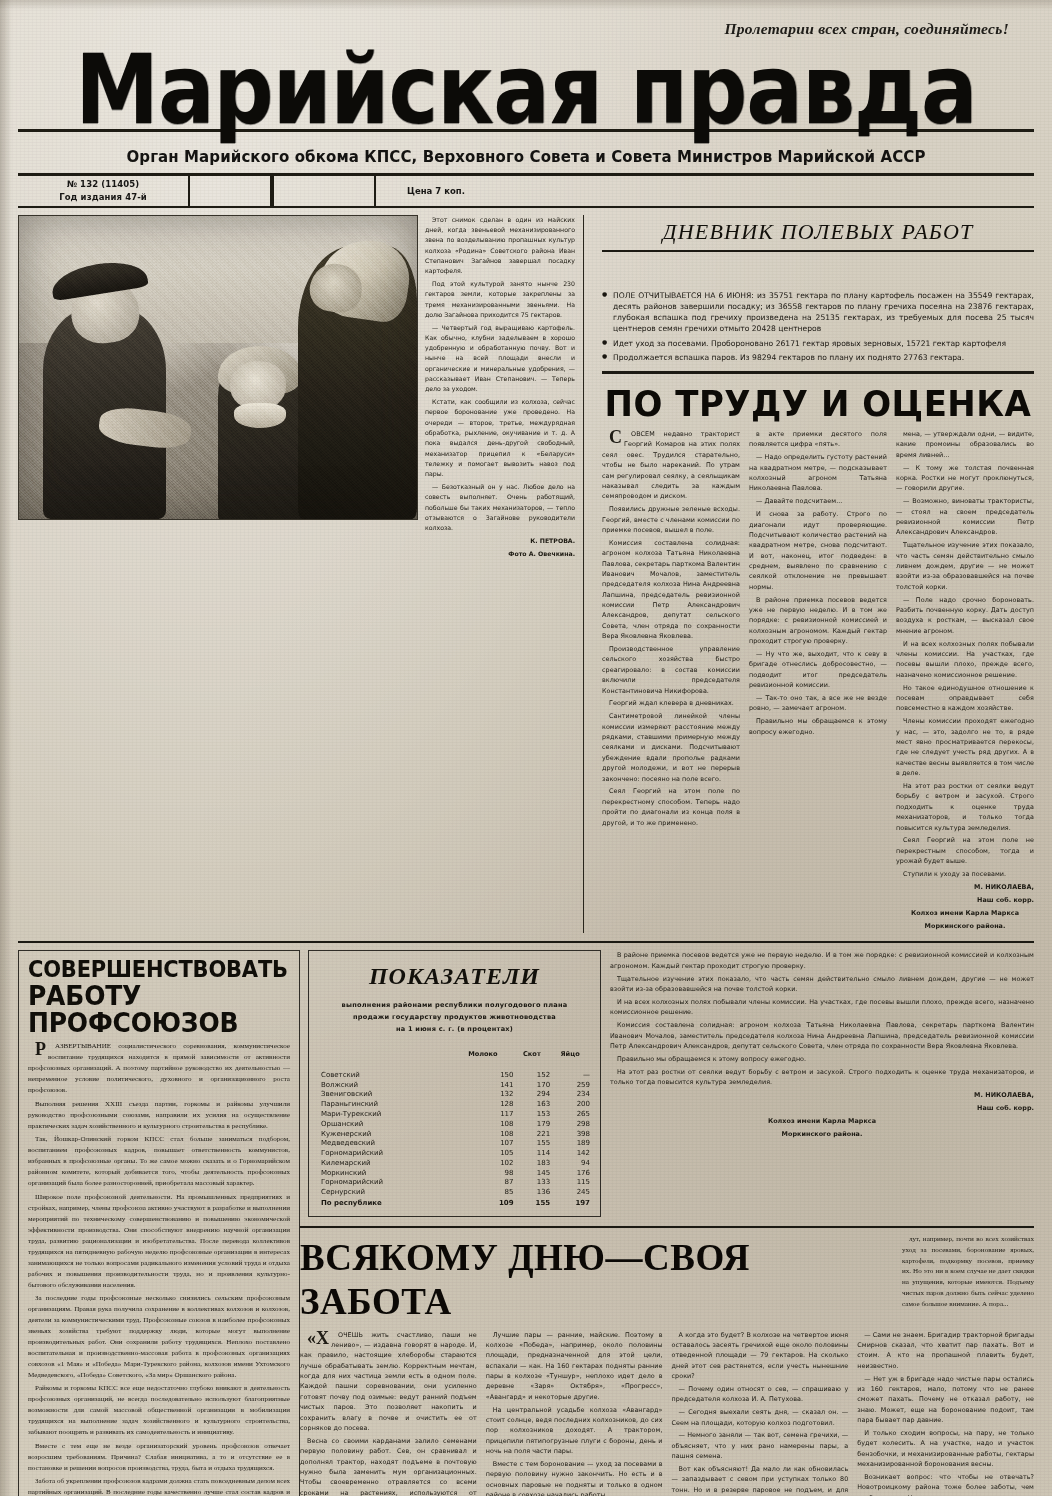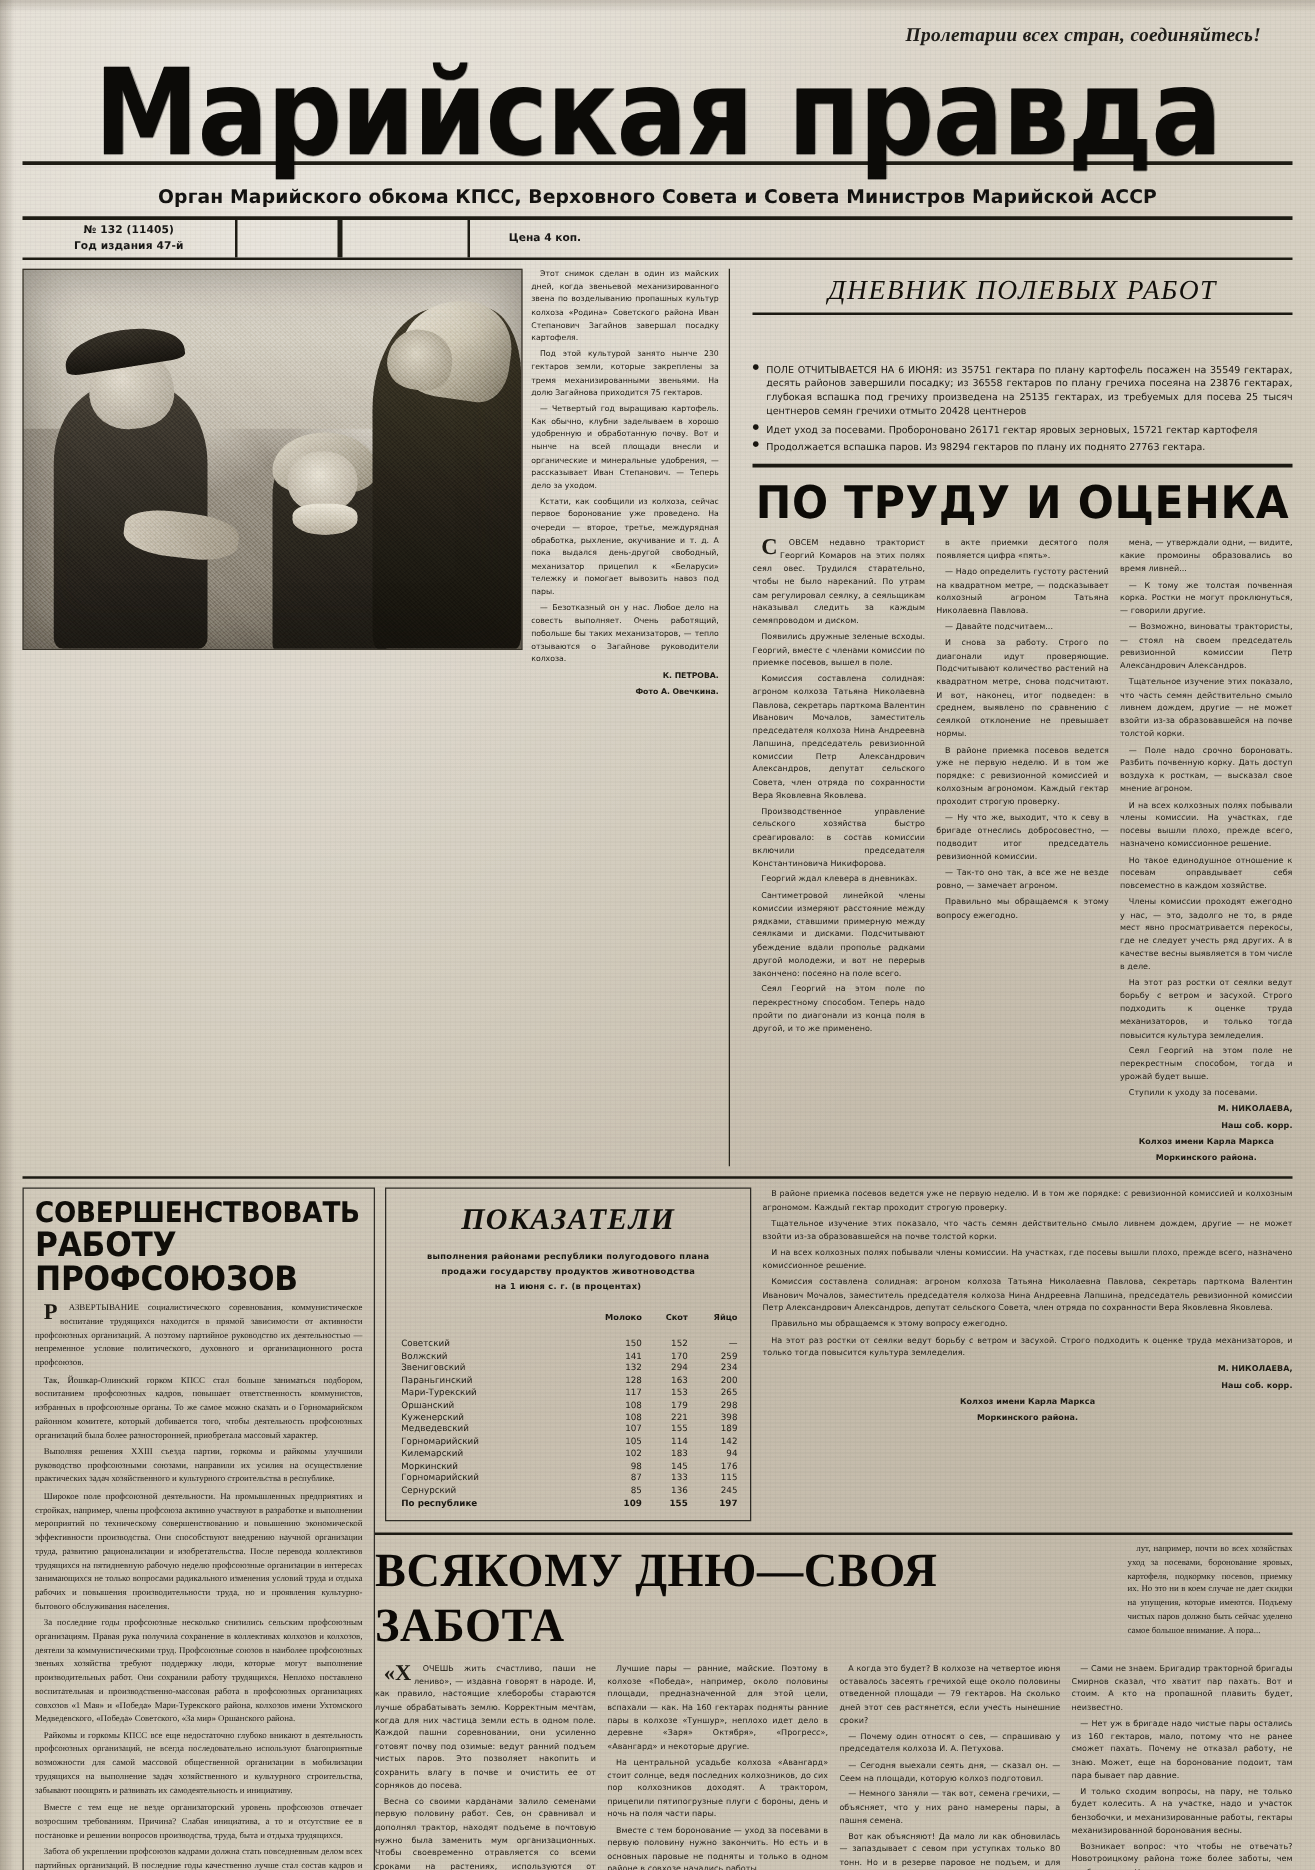--- a/index.html
+++ b/index.html
@@ -218,21 +218,21 @@
   .hl-left div{margin-bottom:2px;transform:scaleY(1.08);transform-origin:left top;}
 
   .box-mid{width:293px;border:1px solid #33302a;margin-left:8px;padding:8px 10px;box-sizing:border-box;}
   .pok-title{
     text-align:center;font-family:"Liberation Serif",serif;font-style:italic;font-weight:700;
     font-size:24px;letter-spacing:1px;color:#16140f;margin:4px 0 10px 0;}
   .pok-sub{
     text-align:center;font-family:"DejaVu Sans",sans-serif;font-weight:700;
     font-size:6.6px;line-height:1.8;color:#1f1c16;letter-spacing:.25px;margin-bottom:14px;}
   table.pok{width:100%;border-collapse:collapse;font-family:"DejaVu Sans",sans-serif;font-size:7px;color:#1f1c16;}
-  table.pok th{font-weight:700;font-size:6.6px;padding:0 0 12px 0;text-align:right;}
+  table.pok th{font-weight:700;font-size:6.6px;padding:0 0 12px 0;}
   table.pok th.nm{text-align:left;}
   table.pok td{padding:.9px 0;text-align:right;white-space:nowrap;}
   table.pok td.nm{text-align:left;padding-left:2px;}
   table.pok tr.tot td{padding-top:1.5px;font-weight:bold;}
 
   .midright{flex:1;margin-left:9px;}
 
   
   .band{margin-top:9px;border-top:2px solid #201e17;padding-top:6px;}
   .vsoka{
@@ -257,21 +257,21 @@
     <div class="mast-rule"></div>
     <div class="subhead">Орган Марийского обкома КПСС, Верховного Совета и Совета Министров Марийской АССР</div>
     <div class="mast-rule"></div>
     <div class="mastbar">
       <div class="mb-issue">
         <span>№ 132 (11405)</span>
         <span>Год издания 47-й</span>
       </div>
       <div class="mb-sp1"></div>
       <div class="mb-sp2"></div>
-      <div class="mb-price">Цена 4 коп.</div>
+      <div class="mb-price">Цена 7 коп.</div>
     </div>
   </div>
 
   <div class="topzone">
 
     <div class="photo-wrap">
       <div class="photo">
         <div class="ph-bg"></div>
         <div class="ph-sky"></div>
         <div class="ph-man"></div>
@@ -360,22 +360,22 @@
   <div class="midzone">
 
     <div class="box-left">
       <div class="hl-left">
         <div class="l1">СОВЕРШЕНСТВОВАТЬ</div>
         <div class="l2">РАБОТУ</div>
         <div class="l3">ПРОФСОЮЗОВ</div>
       </div>
       <div class="body-serif" style="margin-top:7px;">
         <p class="dropcap">РАЗВЕРТЫВАНИЕ социалистического соревнования, коммунистическое воспитание трудящихся находится в прямой зависимости от активности профсоюзных организаций. А поэтому партийное руководство их деятельностью — непременное условие политического, духовного и организационного роста профсоюзов.</p>
+        <p>Выполняя решения XXIII съезда партии, горкомы и райкомы улучшили руководство профсоюзными союзами, направили их усилия на осуществление практических задач хозяйственного и культурного строительства в республике.</p>
         <p>Так, Йошкар-Олинский горком КПСС стал больше заниматься подбором, воспитанием профсоюзных кадров, повышает ответственность коммунистов, избранных в профсоюзные органы. То же самое можно сказать и о Горномарийском районном комитете, который добивается того, чтобы деятельность профсоюзных организаций была более разносторонней, приобретала массовый характер.</p>
-        <p>Выполняя решения XXIII съезда партии, горкомы и райкомы улучшили руководство профсоюзными союзами, направили их усилия на осуществление практических задач хозяйственного и культурного строительства в республике.</p>
         <p>Широкое поле профсоюзной деятельности. На промышленных предприятиях и стройках, например, члены профсоюза активно участвуют в разработке и выполнении мероприятий по техническому совершенствованию и повышению экономической эффективности производства. Они способствуют внедрению научной организации труда, развитию рационализации и изобретательства. После перевода коллективов трудящихся на пятидневную рабочую неделю профсоюзные организации в интересах занимающихся не только вопросами радикального изменения условий труда и отдыха рабочих и повышения производительности труда, но и проявления культурно-бытового обслуживания населения.</p>
         <p>За последние годы профсоюзные несколько снизились сельским профсоюзным организациям. Правая рука получила сохранение в коллективах колхозов и колхозов, деятели за коммунистическими труд. Профсоюзные союзов в наиболее профсоюзных звеньях хозяйства требуют поддержку люди, которые могут выполнение производительных работ. Они сохранили работу трудящихся. Неплохо поставлено воспитательная и производственно-массовая работа в профсоюзных организациях совхозов «1 Мая» и «Победа» Мари-Турекского района, колхозов имени Ухтомского Медведевского, «Победа» Советского, «За мир» Оршанского района.</p>
         <p>Райкомы и горкомы КПСС все еще недостаточно глубоко вникают в деятельность профсоюзных организаций, не всегда последовательно используют благоприятные возможности для самой массовой общественной организации в мобилизации трудящихся на выполнение задач хозяйственного и культурного строительства, забывают поощрять и развивать их самодеятельность и инициативу.</p>
         <p>Вместе с тем еще не везде организаторский уровень профсоюзов отвечает возросшим требованиям. Причина? Слабая инициатива, а то и отсутствие ее в постановке и решении вопросов производства, труда, быта и отдыха трудящихся.</p>
         <p>Забота об укреплении профсоюзов кадрами должна стать повседневным делом всех партийных организаций. В последние годы качественно лучше стал состав кадров и активность. К руководству профсоюзными организациями пришли кадровые, хорошо знающие производство люди, которые умело ведут порученные дела. Только коммунистов избрано в профсоюзные органы республики, это ярко свидетельствует высокого авторитета. Коммунисты-профсоюзники, беззаветного доверия в ходе соревнования, обязаны в проведении массовых мероприятий, быть примером в работе, организаторами, каждодневно прислушиваться к мнению трудящихся.</p>
 
       </div>
     </div>
 
     <div style="flex:1;display:flex;flex-direction:column;">

